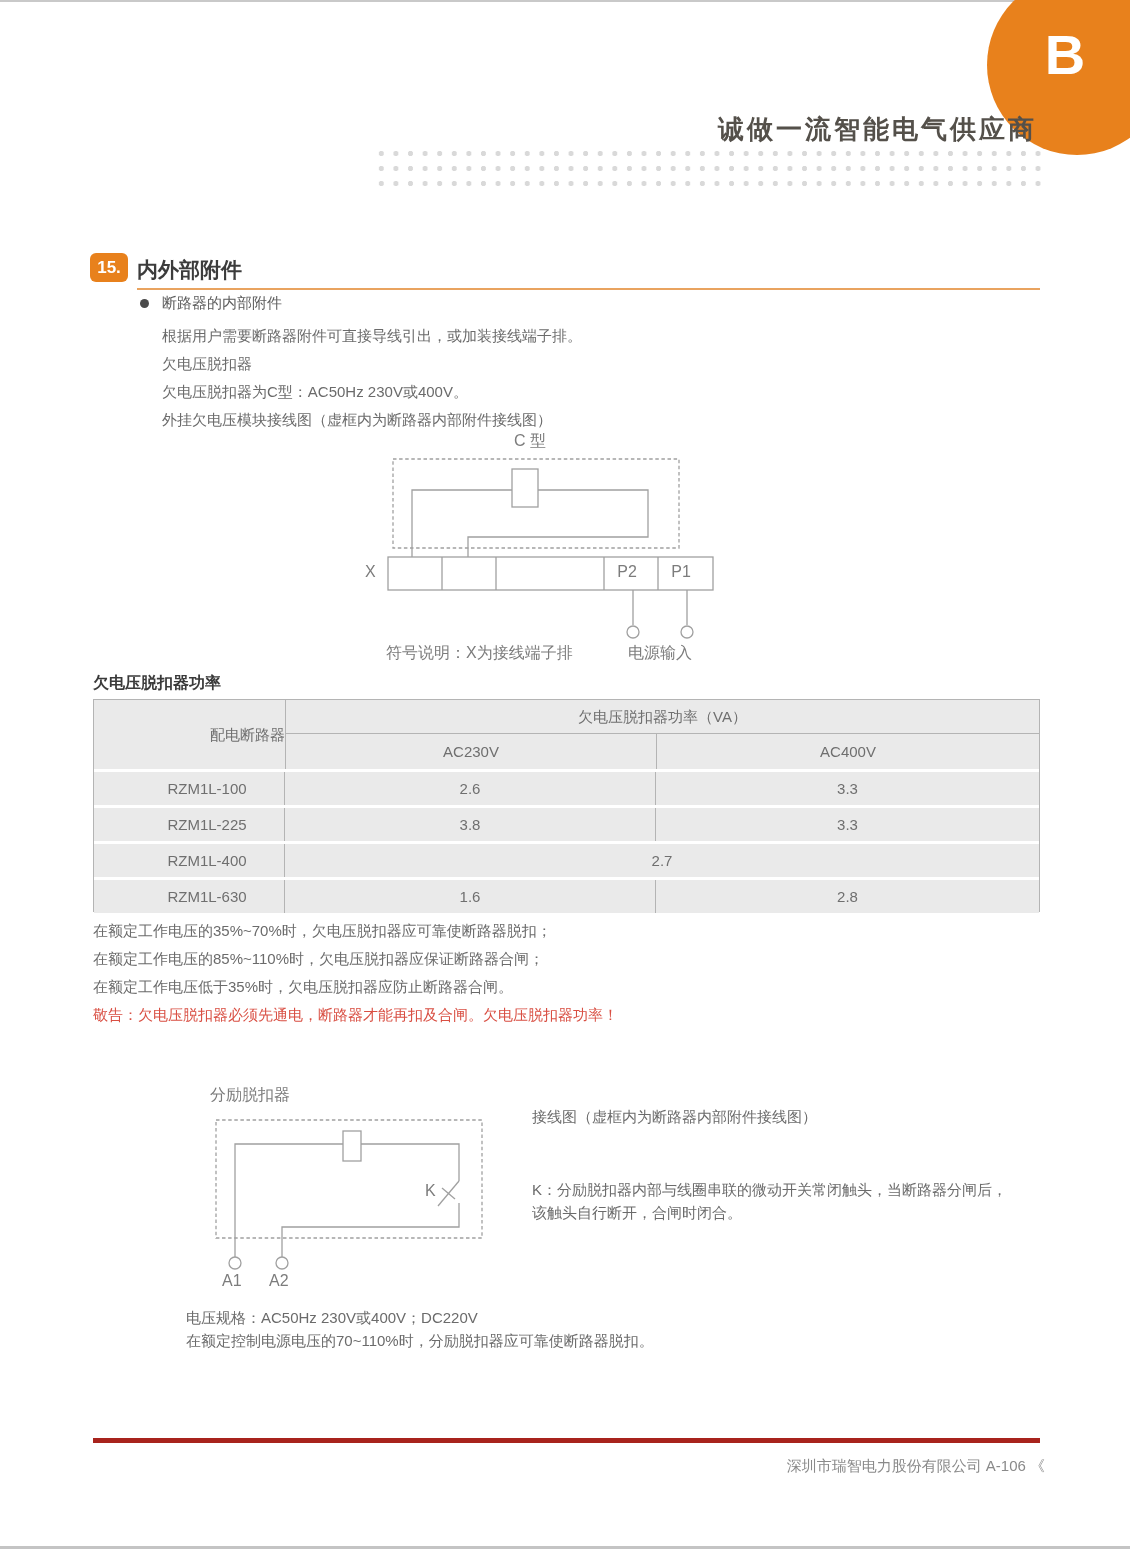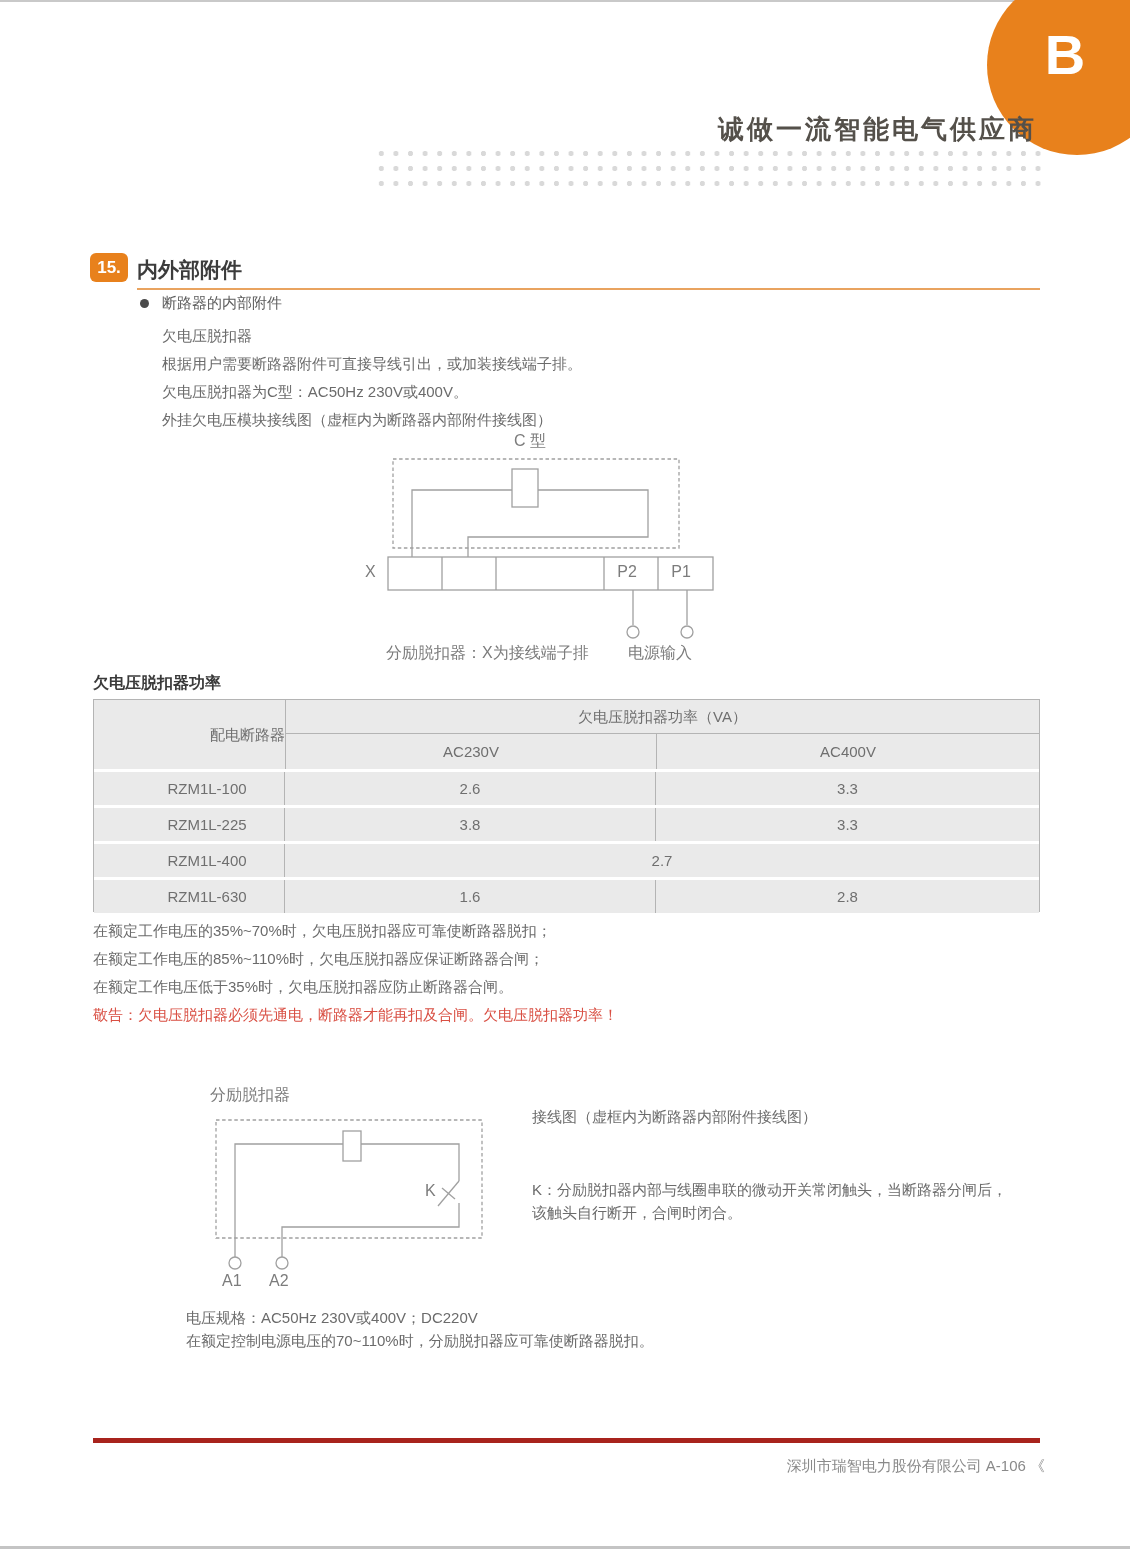--- a/index.html
+++ b/index.html
@@ -85,22 +85,22 @@
 <div class="abs tab-letter">B</div>
 <div class="abs slogan">诚做一流智能电气供应商</div>
 
 <div class="abs sec-badge">15.</div>
 <div class="abs sec-title">内外部附件</div>
 <div class="abs sec-underline"></div>
 <div class="abs bullet-dot"></div>
 <div class="abs bullet-text">断路器的内部附件</div>
 
 <div class="abs intro">
+  <div>根据用户需要断路器附件可直接导线引出，或加装接线端子排。</div>
   <div>欠电压脱扣器</div>
-  <div>根据用户需要断路器附件可直接导线引出，或加装接线端子排。</div>
   <div>欠电压脱扣器为C型：AC50Hz  230V或400V。</div>
   <div>外挂欠电压模块接线图（虚框内为断路器内部附件接线图）</div>
 </div>
 
 <svg class="abs diagram" style="left:360px;top:425px;" width="400" height="250" viewBox="0 0 400 250">
   <g stroke="#a0a0a0" stroke-width="1.3" fill="none">
     <rect x="33" y="34" width="286" height="89" stroke-dasharray="3.5 2.6"></rect>
     <rect x="152" y="44" width="26" height="38" fill="#ffffff"></rect>
     <polyline points="52,132 52,65 152,65"></polyline>
     <polyline points="178,65 288,65 288,112 108,112 108,132"></polyline>
@@ -112,21 +112,21 @@
     <line x1="273" y1="165" x2="273" y2="200"></line>
     <line x1="327" y1="165" x2="327" y2="200"></line>
     <circle cx="273" cy="207" r="6" fill="#ffffff"></circle>
     <circle cx="327" cy="207" r="6" fill="#ffffff"></circle>
   </g>
 </svg>
 <div class="abs dlabel center" style="left:480px;top:431px;width:100px;">C 型</div>
 <div class="abs dlabel" style="left:365px;top:563px;">X</div>
 <div class="abs dlabel center" style="left:597px;top:563px;width:60px;">P2</div>
 <div class="abs dlabel center" style="left:651px;top:563px;width:60px;">P1</div>
-<div class="abs dlabel" style="left:386px;top:643px;">分励脱扣器：X为接线端子排</div>
+<div class="abs dlabel" style="left:386px;top:643px;">符号说明：X为接线端子排</div>
 <div class="abs dlabel center" style="left:615px;top:643px;width:90px;">电源输入</div>
 
 <div class="abs tbl-title">欠电压脱扣器功率</div>
 <div class="abs tbl">
   <div class="blk th-left">配电断路器</div>
   <div class="blk th-right">
     <div class="th-group">欠电压脱扣器功率（VA）</div>
     <div class="th-subrow">
       <div class="th-sub1">AC230V</div>
       <div class="th-sub2">AC400V</div>

